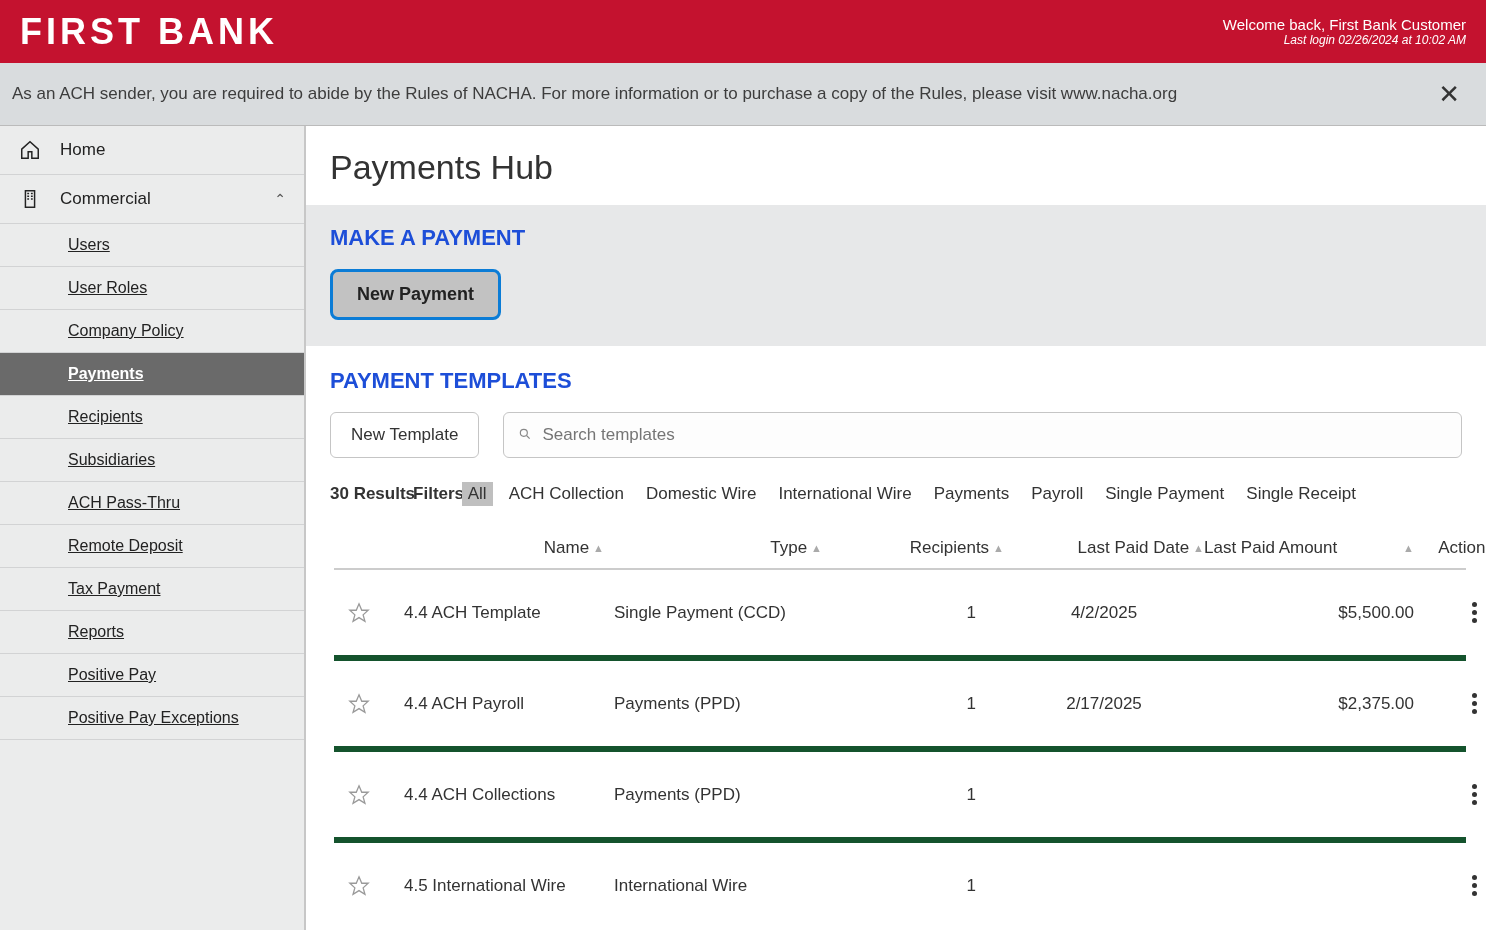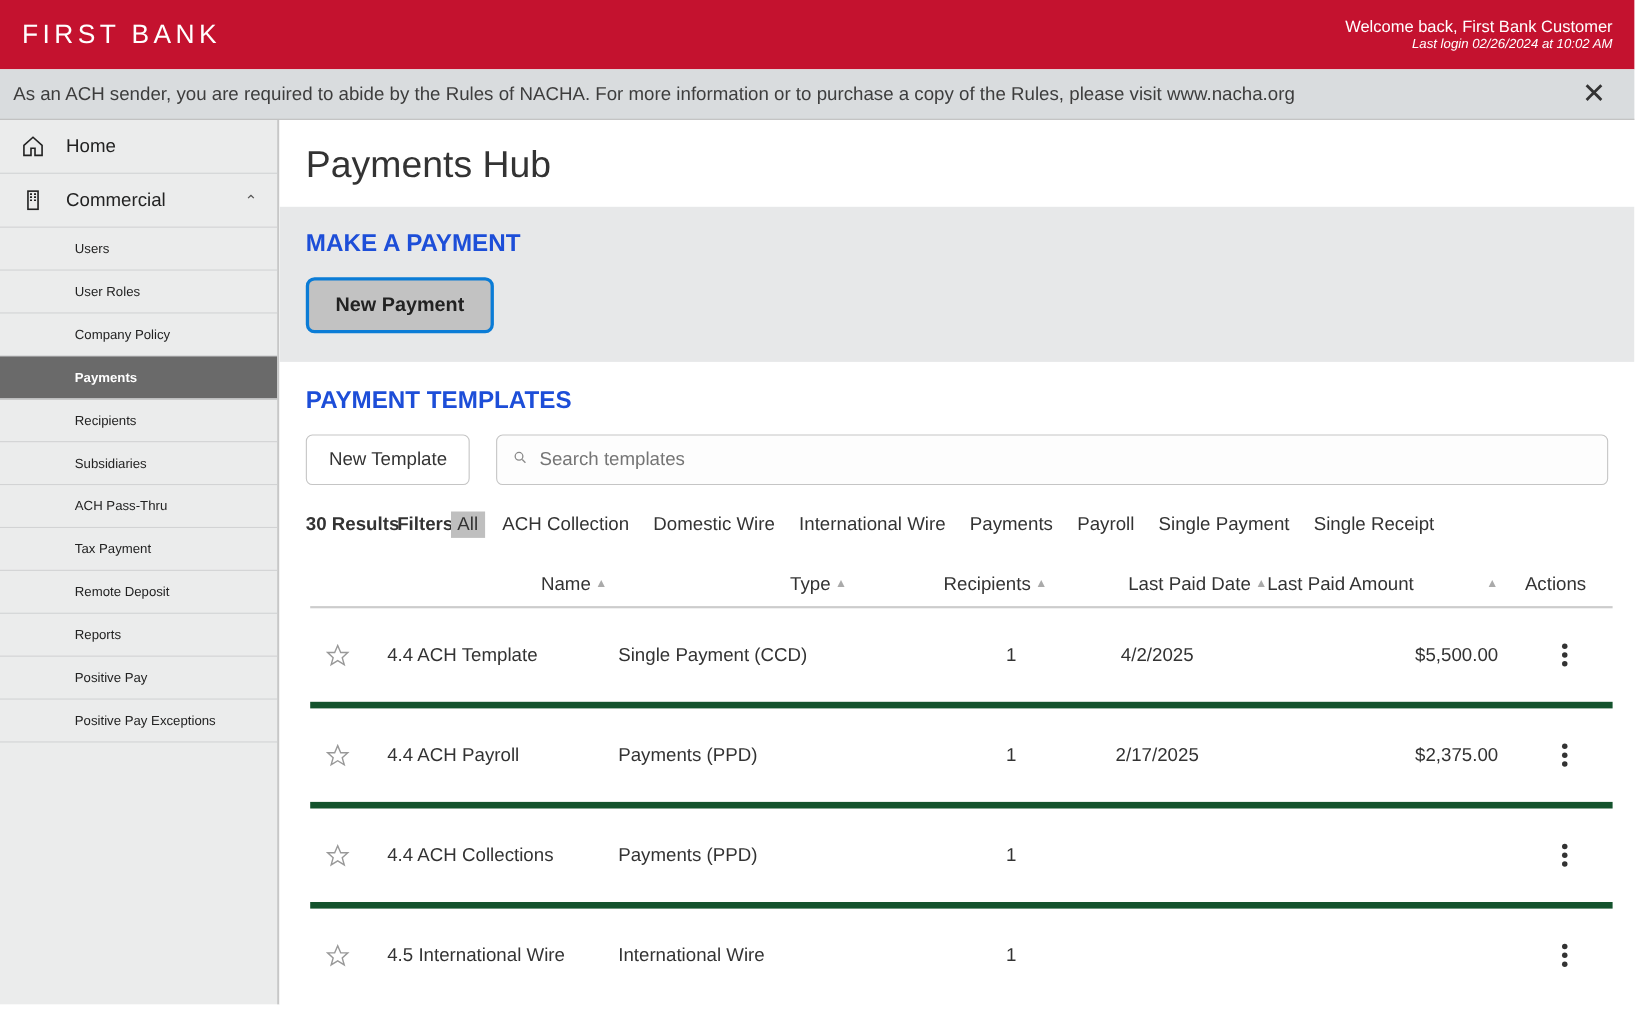--- a/index.html
+++ b/index.html
@@ -18,77 +18,78 @@
     background: #c4122f;
     color: #fff;
     display: flex;
     justify-content: space-between;
     align-items: center;
     padding: 10px 20px;
     height: 63px;
   }
   .logo {
     font-family: "Arial Black", Arial, sans-serif;
-    font-size: 24px;
-    font-weight: 400;
+    font-size: 36px;
+    font-weight: 700;
     letter-spacing: 4px;
   }
   .welcome {
     text-align: right;
     font-size: 14px;
     font-style: italic;
   }
   .welcome .line1 { font-style: normal; font-size: 15px; }
   .welcome .line2 { font-size: 12px; }
 
   
   .notice-bar {
     background: #d9dcde;
     color: #3d3d3d;
     display: flex;
     justify-content: space-between;
     align-items: center;
     padding: 16px 20px 16px 12px;
     font-size: 17px;
     border-bottom: 1px solid #bbb;
-    height: 46px;
+    height: 63px;
   }
   .notice-close {
     font-size: 26px;
     cursor: pointer;
     color: #333;
     padding: 0 6px;
   }
 
   
   .body-wrap {
     display: flex;
     height: calc(930px - 63px - 63px);
   }
 
   
   .sidebar {
-    width: 254px;
+    width: 306px;
     background: #ebecec;
     border-right: 2px solid #c7c7c7;
     overflow-y: auto;
   }
   .nav-item {
     display: flex;
     align-items: center;
     padding: 12px 18px;
     font-size: 17px;
     color: #222;
     border-bottom: 1px solid #d2d3d4;
     cursor: pointer;
     gap: 18px;
   }
   .nav-item.sub {
     padding-left: 68px;
-    font-size: 12px;
+    font-size: 16px;
+    text-decoration: underline;
   }
   .nav-item .chev {
     margin-left: auto;
     font-size: 14px;
     color: #555;
   }
   .nav-item.active {
     background: #6a6a6a;
     color: #fff;
     font-weight: 600;
@@ -307,24 +308,24 @@
     <div class="nav-item sub">
         <span>Recipients</span>
       </div>
     <div class="nav-item sub">
         <span>Subsidiaries</span>
       </div>
     <div class="nav-item sub">
         <span>ACH Pass-Thru</span>
       </div>
     <div class="nav-item sub">
+        <span>Remote Deposit</span>
+      </div>
+    <div class="nav-item sub">
         <span>Tax Payment</span>
-      </div>
-    <div class="nav-item sub">
-        <span>Remote Deposit</span>
       </div>
     <div class="nav-item sub">
         <span>Reports</span>
       </div>
     <div class="nav-item sub">
         <span>Positive Pay</span>
       </div>
     <div class="nav-item sub">
         <span>Positive Pay Exceptions</span>
       </div>

